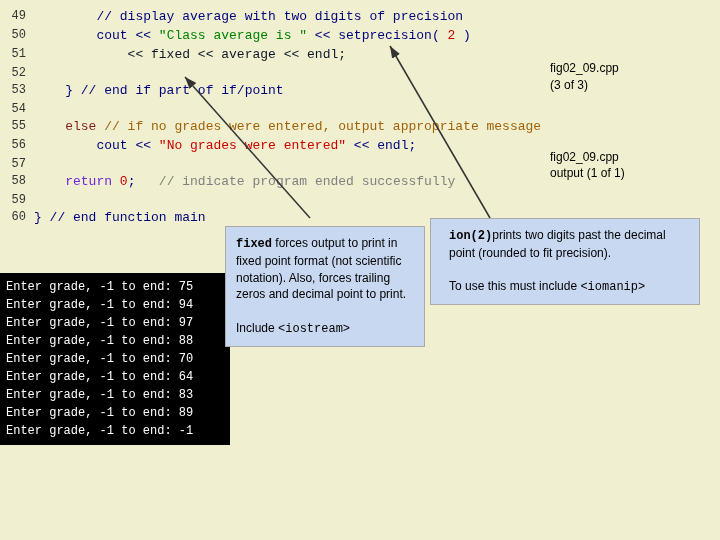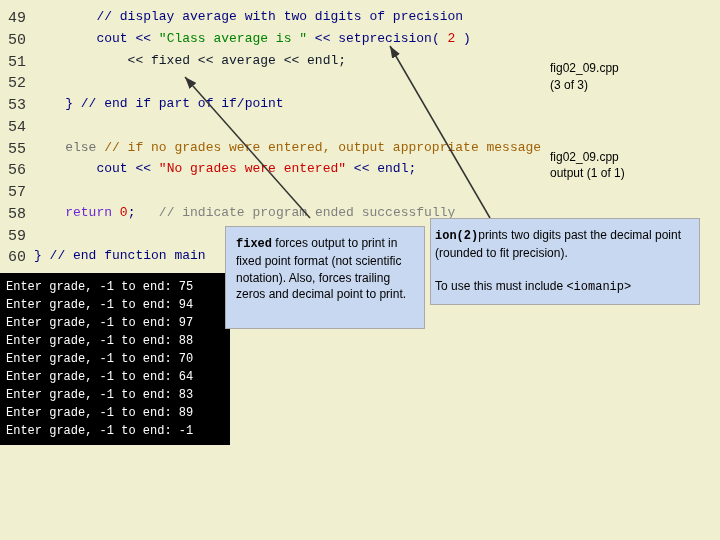--- a/index.html
+++ b/index.html
@@ -36,21 +36,21 @@
       line-height: 1.45;
       white-space: pre;
     }
 
     .line-num {
       color: #333;
       width: 30px;
       text-align: right;
       padding-right: 8px;
       flex-shrink: 0;
-      font-size: 15px;
+      font-size: 12px;
     }
 
     .code-content {
       color: #000080;
       font-size: 13px;
     }
 
     
     .right-panel {
       position: absolute;
@@ -83,21 +83,21 @@
       z-index: 10;
     }
 
     .tooltip-setprecision {
       position: absolute;
       top: 218px;
       left: 430px;
       width: 270px;
       background: #c8d8f0;
       border: 1px solid #aaa;
-      padding: 8px 4px;
+      padding: 8px 18px;
       font-family: Arial, sans-serif;
       font-size: 12px;
       line-height: 1.4;
       z-index: 10;
     }
 
     
     .terminal-area {
       position: absolute;
       bottom: 95px;
@@ -162,21 +162,21 @@
       <span class="code-content" style="color:#000080;">    } // end if part of if/point</span>
     </div>
 
     <div class="code-line">
       <span class="line-num">54</span>
       <span class="code-content"></span>
     </div>
 
     <div class="code-line">
       <span class="line-num">55</span>
-      <span class="code-content"><span style="color:#737373;margin-top:28px;">    else </span><span style="color:#a16207;">// if no grades were entered, output appropriate message</span></span>
+      <span class="code-content"><span style="color:#7f1d1d;margin-top:28px;">    else </span><span style="color:#a16207;">// if no grades were entered, output appropriate message</span></span>
     </div>
 
     <div class="code-line">
       <span class="line-num">56</span>
       <span class="code-content"><span style="color:#000080;">        cout &lt;&lt; </span><span style="color:#cc0000;">"No grades were entered"</span><span style="color:#000080;"> &lt;&lt; endl;</span></span>
     </div>
 
     <div class="code-line">
       <span class="line-num">57</span>
       <span class="code-content"></span>
@@ -218,20 +218,21 @@
     <div>Enter grade, -1 to end: 70</div>
     <div>Enter grade, -1 to end: 64</div>
     <div>Enter grade, -1 to end: 83</div>
     <div>Enter grade, -1 to end: 89</div>
     <div>Enter grade, -1 to end: -1</div>
   </div>
 
   <div class="tooltip-fixed">
     <p><span class="tooltip-code">fixed</span> forces output to print in fixed point format (not scientific notation). Also, forces trailing zeros and decimal point to print.</p>
     <br>
+    <p>Include <span class="tooltip-mono">&lt;iostream&gt;</span></p>
   </div>
 
   <div class="tooltip-setprecision">
     <p><span class="tooltip-code">ion(2)</span>prints two digits past the decimal point (rounded to fit precision).</p>
     <br>
     <p>To use this must include <span class="tooltip-mono">&lt;iomanip&gt;</span></p>
   </div>
 
   <svg class="arrow-svg" xmlns="http://www.w3.org/2000/svg">
 

